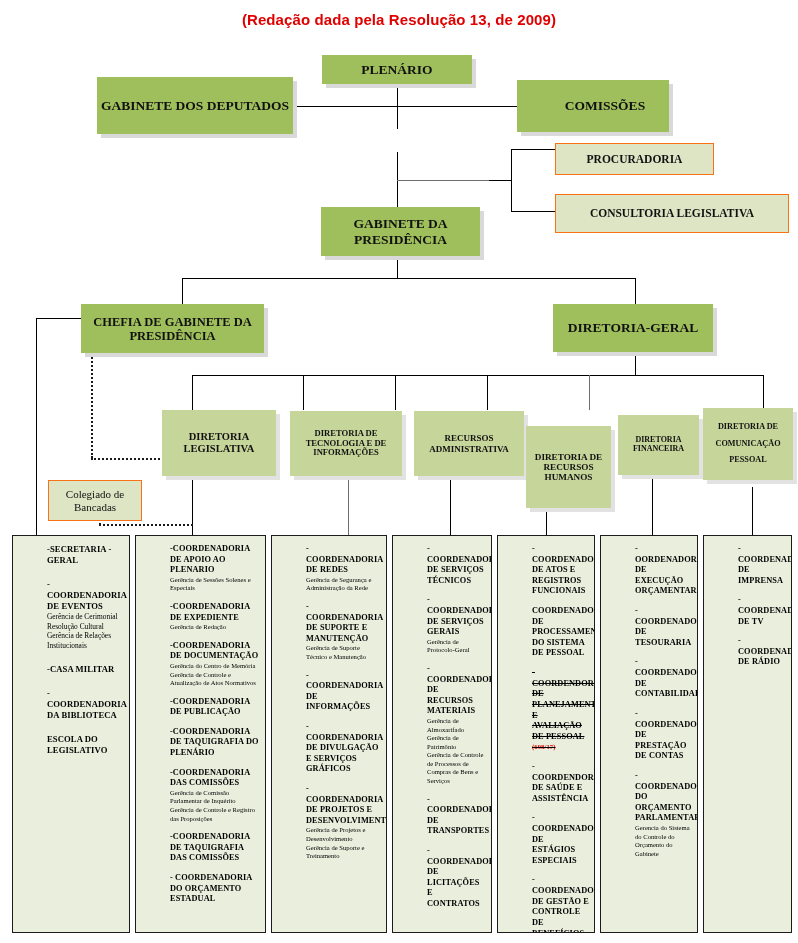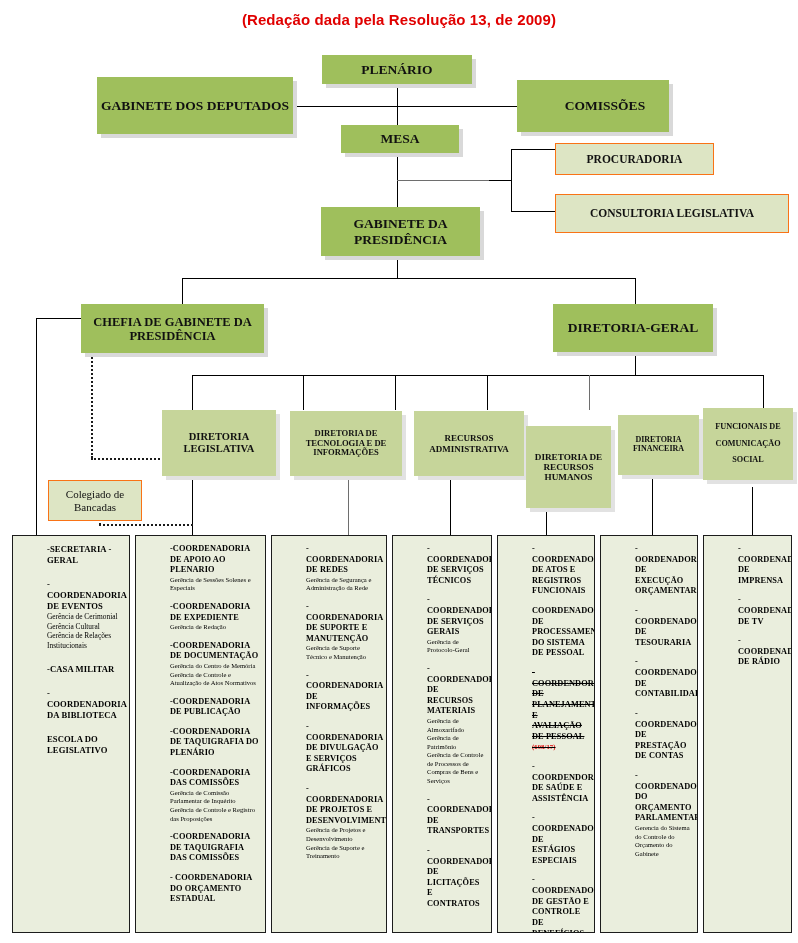--- a/index.html
+++ b/index.html
@@ -180,23 +180,20 @@
   </div>
 
   <div class="node dark" style="left:97px; top:77px; width:196px; height:57px; font-size:13.5px;">
     <span>GABINETE DOS DEPUTADOS</span>
   </div>
 
   <div class="node dark" style="left:517px; top:80px; width:152px; height:52px; font-size:13.5px;padding-left:24px;">
     <span>COMISSÕES</span>
   </div>
 
-  <div class="node dark" style="left:341px; top:125px; width:118px; height:28px; font-size:13.5px;">
-    <span>MESA</span>
-  </div>
 
   <div class="node pale" style="left:555px; top:143px; width:159px; height:32px; font-size:11.5px;">
     <span>PROCURADORIA</span>
   </div>
 
   <div class="node pale" style="left:555px; top:194px; width:234px; height:39px; font-size:11.5px;">
     <span>CONSULTORIA LEGISLATIVA</span>
   </div>
 
   <div class="node dark" style="left:321px; top:207px; width:159px; height:49px; font-size:13.5px;">
@@ -229,31 +226,31 @@
 
   <div class="node paleshadow" style="left:526px; top:426px; width:85px; height:82px; font-size:9.2px;">
     <span>DIRETORIA DE RECURSOS HUMANOS</span>
   </div>
 
   <div class="node paleshadow" style="left:618px; top:415px; width:81px; height:60px; font-size:8px;">
     <span>DIRETORIA FINANCEIRA</span>
   </div>
 
   <div class="node paleshadow" style="left:703px; top:408px; width:90px; height:72px; font-size:8.2px; line-height:2;">
-    <span>FUNCIONAIS DE COMUNICAÇÃO SOCIAL</span>
+    <span>DIRETORIA DE COMUNICAÇÃO PESSOAL</span>
   </div>
 
   <div class="col" id="col1" style="left:12px;  width:118px;">
       <div class="grp">
         <div class="hd">-SECRETARIA -GERAL</div>
       </div>
       <div class="grp">
         <div class="hd">-COORDENADORIA DE EVENTOS</div>
         <div class="sub">Gerência de Cerimonial</div>
-        <div class="sub">Gerência Cultural</div>
+        <div class="sub">Resolução Cultural</div>
         <div class="sub">Gerência de Relações Institucionais</div>
       </div>
       <div class="grp">
         <div class="hd">-CASA MILITAR</div>
       </div>
       <div class="grp">
         <div class="hd">-COORDENADORIA DA BIBLIOTECA</div>
       </div>
       <div class="grp">
         <div class="hd">ESCOLA DO LEGISLATIVO</div>

